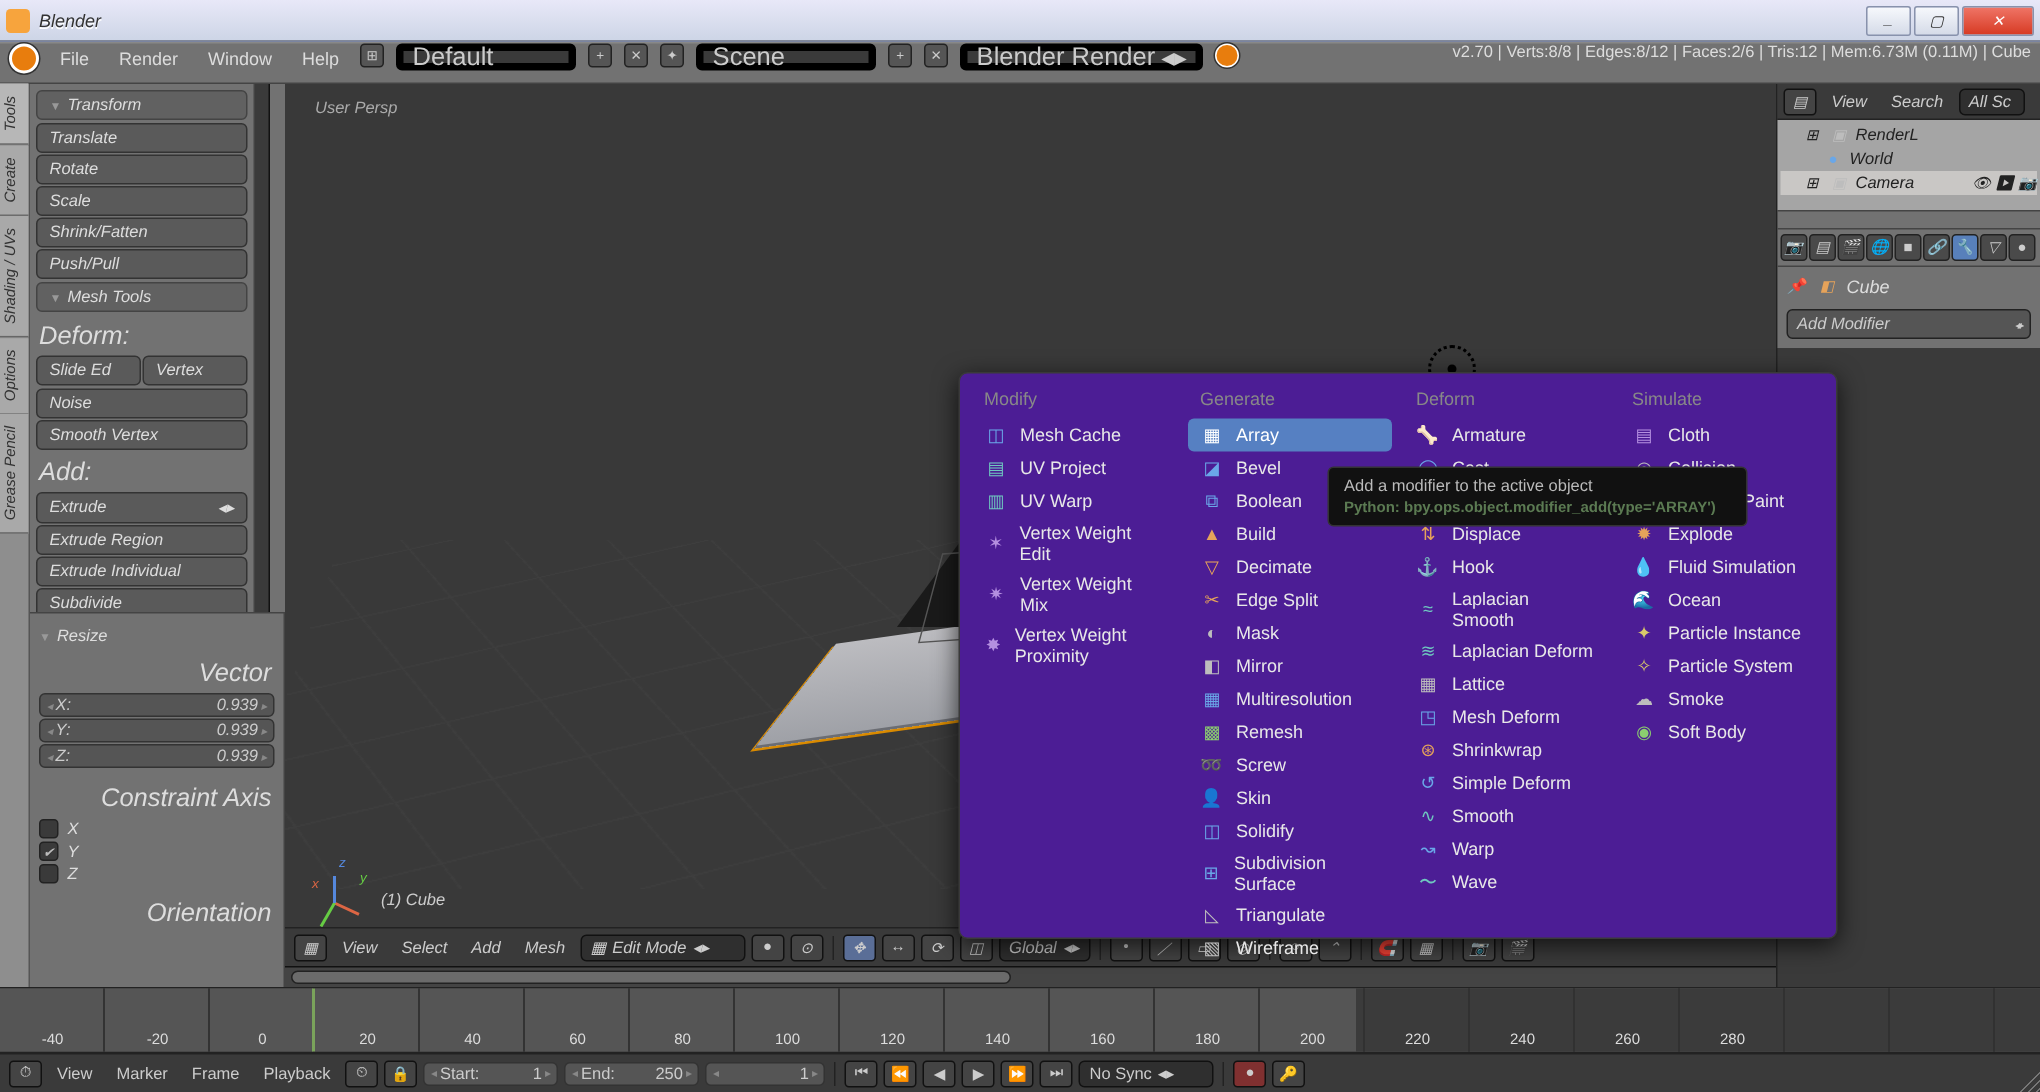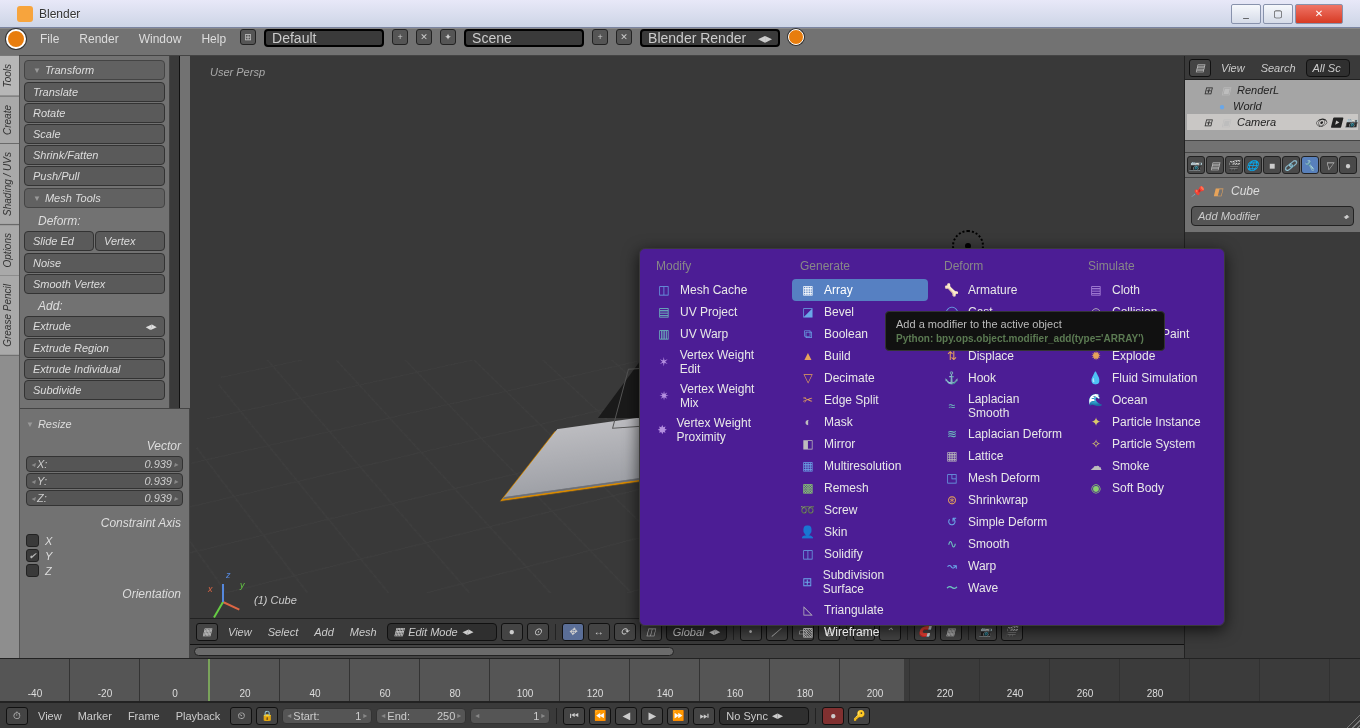--- a/index.html
+++ b/index.html
@@ -1,48 +1,48 @@
 <!DOCTYPE html>
 <html><head>
 <meta charset="utf-8">
 <style>
 * { margin: 0; padding: 0; box-sizing: border-box; font-family: sans-serif; }
 body { width: 1360px; height: 728px; overflow: hidden; background: #444; -webkit-font-smoothing: antialiased; }
 
 
-.win-titlebar { height: 28px; background: linear-gradient(#e8e8f8,#cdd5e6); display: flex; align-items: center; padding: 0 17px; border-bottom: 1px solid #7a84a0; }
+.win-titlebar { height: 28px; background: linear-gradient(#e8e8f8,#cdd5e6); display: flex; align-items: center; padding: 0 4px; border-bottom: 1px solid #7a84a0; font-style: italic; }
 .win-icon { width: 16px; height: 16px; background: #f7a43d; border-radius: 3px; margin-right: 6px; }
 .win-title { font-size: 12px; color: #333; text-shadow: 0 1px 0 #fff; }
 .win-btns { margin-left: auto; display: flex; gap: 2px; }
 .win-btn { width: 30px; height: 20px; background: linear-gradient(#f6f8fc,#d5dbe8); border: 1px solid #8892ac; border-radius: 2px; display: flex; align-items: center; justify-content: center; font-size: 10px; color: #333; }
 .win-btn.close { background: linear-gradient(#ef7466,#d73b24); color: #fff; width: 48px; }
 
 
 .top-band { height: 28px; background: #727272; display: flex; align-items: flex-start; padding: 0 6px; gap: 8px; border-top: 1px solid #888; border-bottom: 1px solid #444; }
 .blender-logo { width: 20px; height: 20px; border-radius: 50%; background: #e87d0d; border: 2px solid #fff; box-shadow: 0 0 0 1px #333; }
 .menu-item { font-size: 12px; color: #ddd; padding: 3px 6px; cursor: pointer; }
-.header-widget { background: #3a3a3a; border: 2px solid #000000; border-radius: 4px; font-size: 14px; color: #ccc; padding: 2px 6px; display: flex; align-items: center; gap: 4px; height: 18px; }
+.header-widget { background: #3a3a3a; border: 5px solid #000000; border-radius: 4px; font-size: 17px; color: #ccc; padding: 2px 6px; display: flex; align-items: center; gap: 4px; height: 18px; }
 .header-widget.long { min-width: 120px; }
 .hbox-btn { width: 16px; height: 16px; background: #555; border: 1px solid #222; border-radius: 3px; display: flex; align-items: center; justify-content: center; font-size: 9px; color: #ccc; }
 .status-text { font-size: 11px; color: #ddd; margin-left: auto; white-space: nowrap; }
 
 
 .main { display: flex; height: 602px; font-style: italic; }
 .left-gutter { width: 20px; background: #8e8e8e; display: flex; flex-direction: column; border-right: 1px solid #555; }
 .gutter-tab { writing-mode: vertical-rl; transform: rotate(180deg); font-size: 10px; color: #333; padding: 8px 2px; background: #a9a9a9; border-top: 1px solid #666; cursor: pointer; text-align: center; }
 
 .tool-region { width: 150px; background: #727272; border-right: 1px solid #444; overflow: hidden; display: flex; flex-direction: column; }
 .tool-scroll { width: 10px; background: #3a3a3a; border-right: 1px solid #111; }
 .panel { padding: 2px 4px; }
 .panel-header { background: #616161; border: 1px solid #444; border-radius: 4px; font-size: 11px; color: #ddd; padding: 3px 8px; margin: 2px 0; display: flex; align-items: center; }
 .panel-header::before { content:"▼"; font-size: 8px; margin-right: 4px; color: #999; }
 .tool-btn { background: #5a5a5a; border: 1px solid #333; border-radius: 4px; font-size: 11px; color: #ddd; padding: 3px 8px; margin: 1px 0; cursor: pointer; }
 .tool-row { display: flex; gap: 1px; }
 .tool-row .tool-btn { flex: 1; }
-.subhead { font-size: 12px; color: #ddd; padding: 4px 2px 2px; margin-left: 12px; }
+.subhead { font-size: 17px; color: #ddd; padding: 4px 2px 2px; }
 
 
 .props-region { width: 170px; background: #727272; border-right: 1px solid #444; border-top: 1px solid #444; padding: 4px 6px; }
 .props-region .panel-header { background: transparent; border: none; padding-left: 0; }
 .num-field { display: flex; align-items: center; background: #555; border: 1px solid #333; border-radius: 4px; font-size: 11px; color: #ccc; margin: 1px 0; padding: 1px 4px; }
 .num-field span:first-child { flex: 0 0 auto; }
 .num-field span:last-child { margin-left: auto; }
 .num-field::before { content:"◂"; font-size:8px; color:#888; margin-right:2px; }
 .num-field::after { content:"▸"; font-size:8px; color:#888; margin-left:2px; }
 .chk { display: flex; align-items: center; gap: 6px; font-size: 11px; color: #ddd; margin: 2px 0; }
@@ -165,20 +165,21 @@
   <div class="header-widget long">
       <span>Scene</span>
     </div>
   <div class="hbox-btn">+</div>
   <div class="hbox-btn">✕</div>
   <div class="header-widget long" style="min-width:140px;">
       <span>Blender Render</span>
       <span style="margin-left:auto;">◂▸</span>
     </div>
   <div class="blender-logo" style="width:16px;height:16px;border-width:1px;"></div>
+  <span class="status-text">v2.70 | Verts:8/8 | Edges:8/12 | Faces:2/6 | Tris:12 | Mem:6.73M (0.11M) | Cube</span>
 </div>
 
 <div class="main">
 
   <div class="left-gutter">
     <div class="gutter-tab" style="background:#b7b7b7;">Tools</div>
     <div class="gutter-tab">Create</div>
     <div class="gutter-tab">Shading / UVs</div>
     <div class="gutter-tab">Options</div>
     <div class="gutter-tab">Grease Pencil</div>

